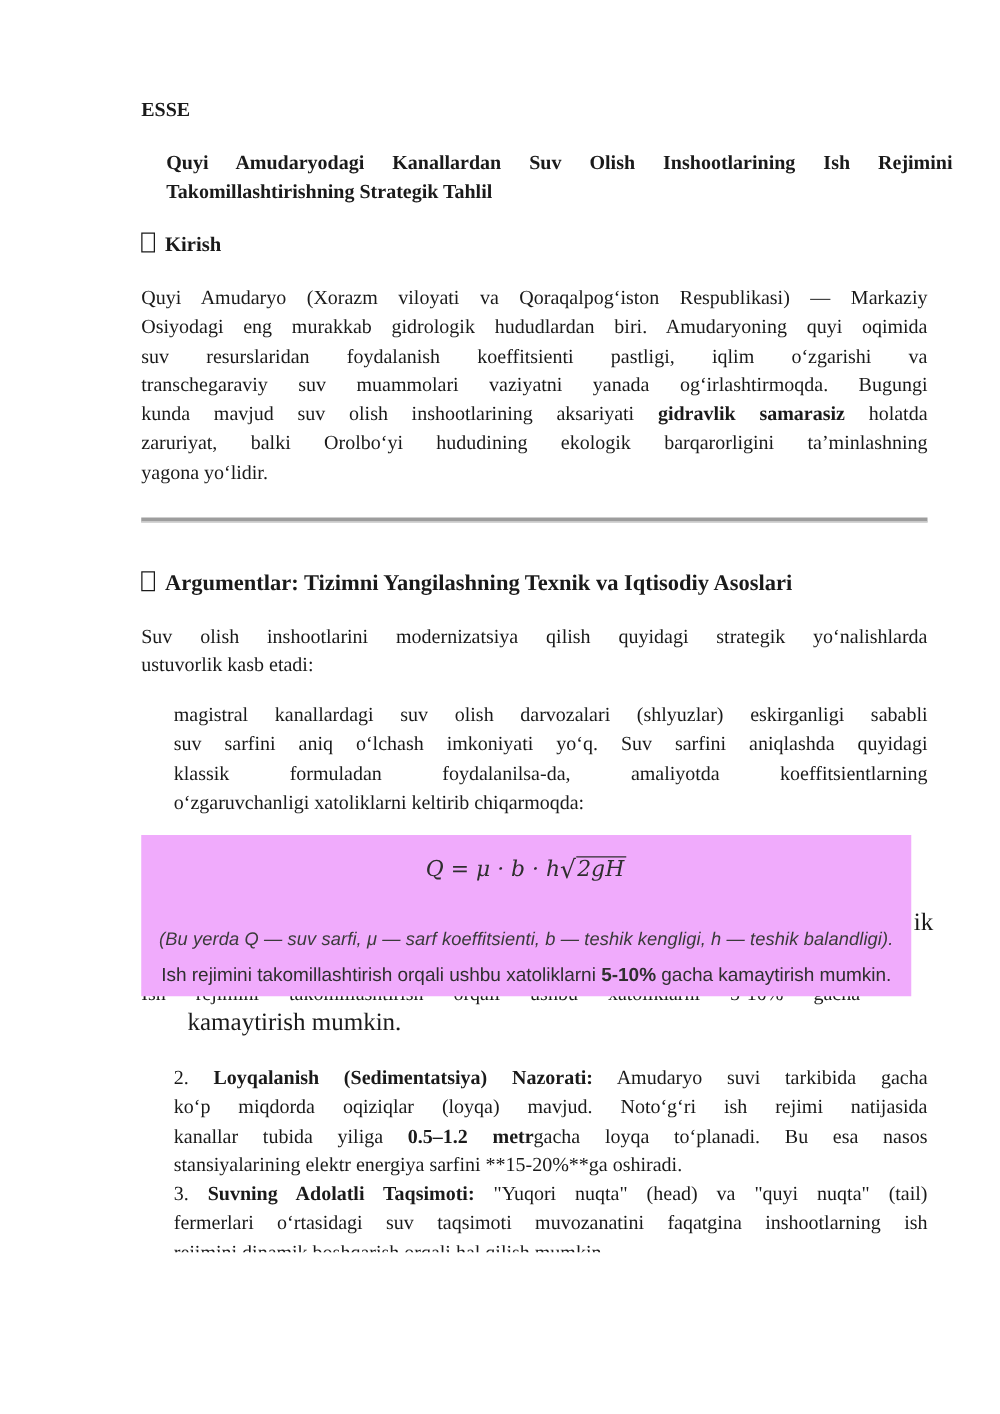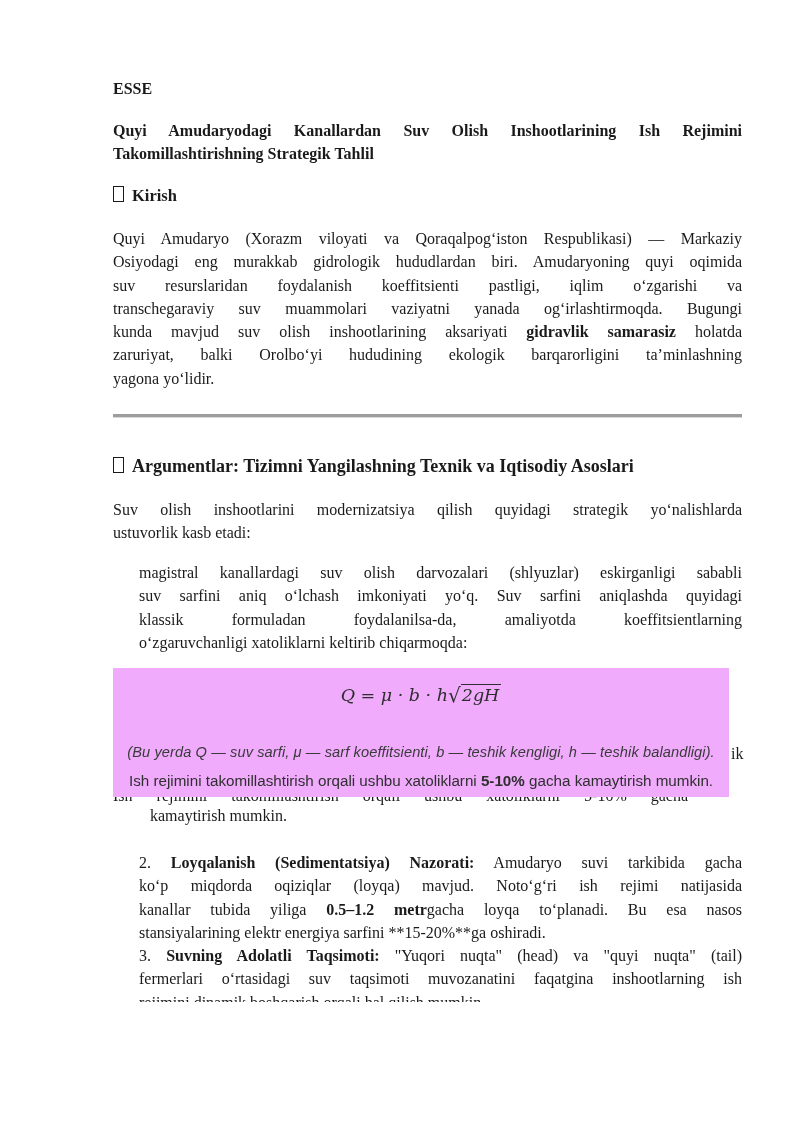--- a/index.html
+++ b/index.html
@@ -46,41 +46,41 @@
   .formula-caption{
     position:absolute;left:0;top:76px;width:100%;
     text-align:center;font-style:italic;
     font-size:14.6px;color:#3a3a3a;letter-spacing:0.1px;
   }
   .formula-note{
     position:absolute;left:0;top:104px;width:100%;
     text-align:center;font-size:15.2px;color:#2f2f2f;
   }
   .frag-ik{
-    position:absolute;left:731px;top:745px;
-    font-size:16px;color:#1a1a1a;z-index:1;
+    position:absolute;left:731px;top:727px;
+    font-size:20px;color:#1a1a1a;z-index:1;
   }
   .covered-line{
     position:absolute;left:113px;top:787px;
     font-size:16px;color:#1a1a1a;white-space:nowrap;
     word-spacing:20px;z-index:1;
   }
   .visible-line{
     position:absolute;left:150px;top:807px;
-    font-size:16px;color:#1a1a1a;z-index:1;
+    font-size:20px;color:#1a1a1a;z-index:1;
   }
 </style>
 </head>
 <body>
 
 <div class="page">
 
   <div class="blk bold" style="top:77px;">ESSE</div>
 
-  <div class="blk bold" style="top:119px;">
+  <div class="blk bold" style="top:119px;margin-left:20px;">
     <div class="jl">Quyi Amudaryodagi Kanallardan Suv Olish Inshootlarining Ish Rejimini</div>
     <div class="jend">Takomillashtirishning Strategik Tahlil</div>
   </div>
 
   <div class="blk bold" style="top:184px;font-size:16.5px;">
     <span class="tofu"></span><span>Kirish</span>
   </div>
 
   <div class="blk" style="top:227px;">
     <div class="jl">Quyi Amudaryo (Xorazm viloyati va Qoraqalpogʻiston Respublikasi) — Markaziy</div>

